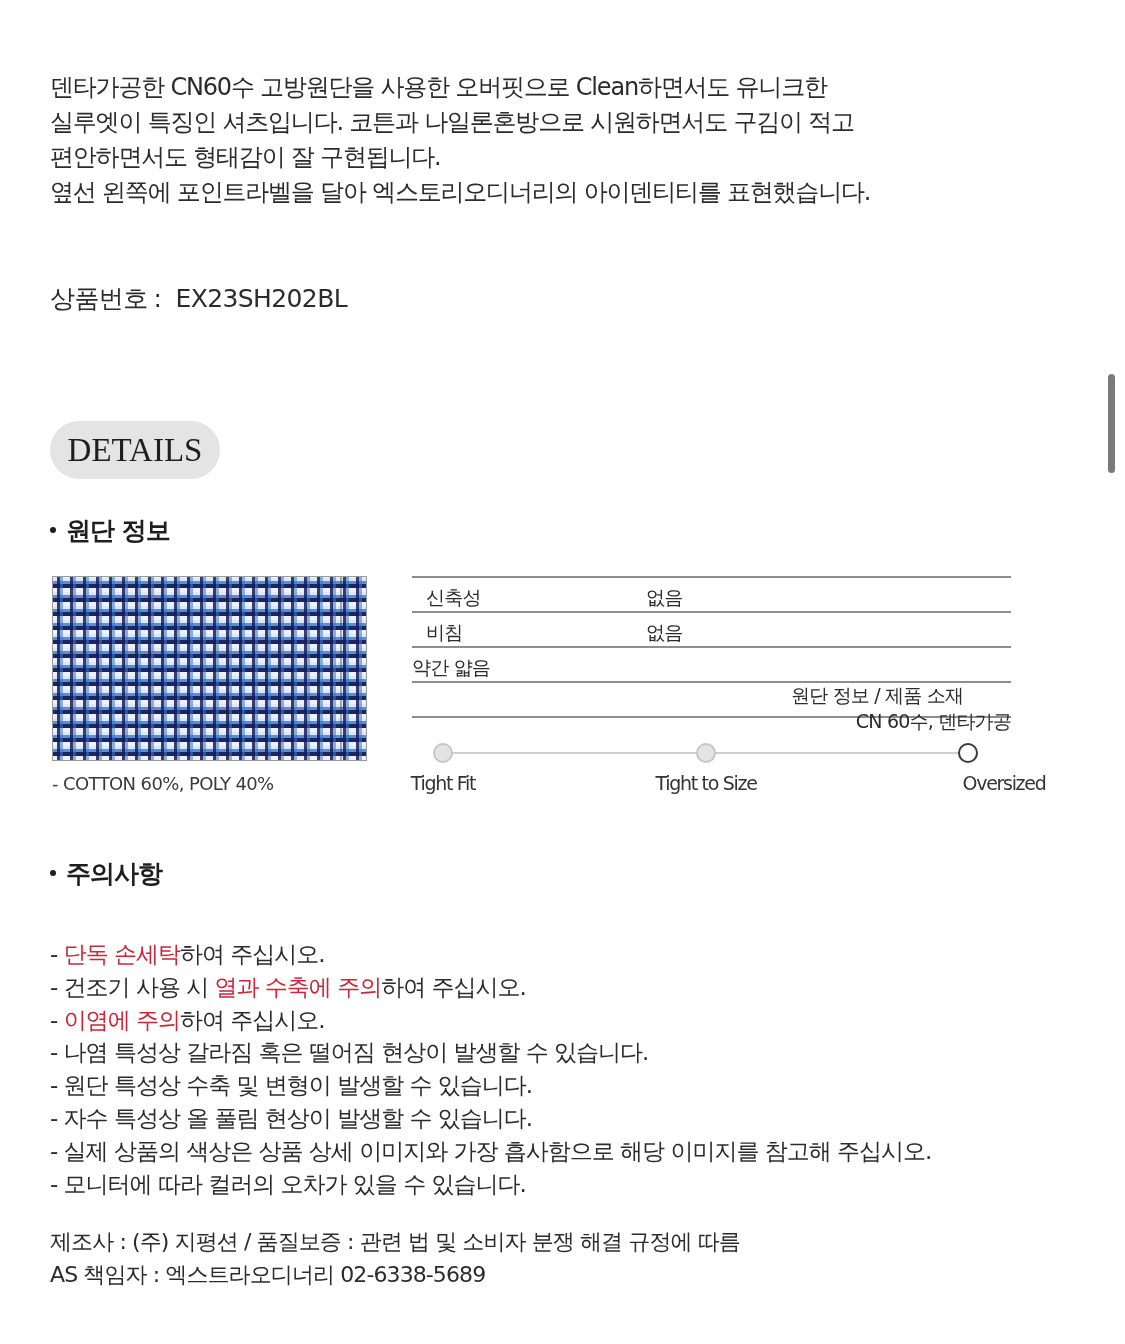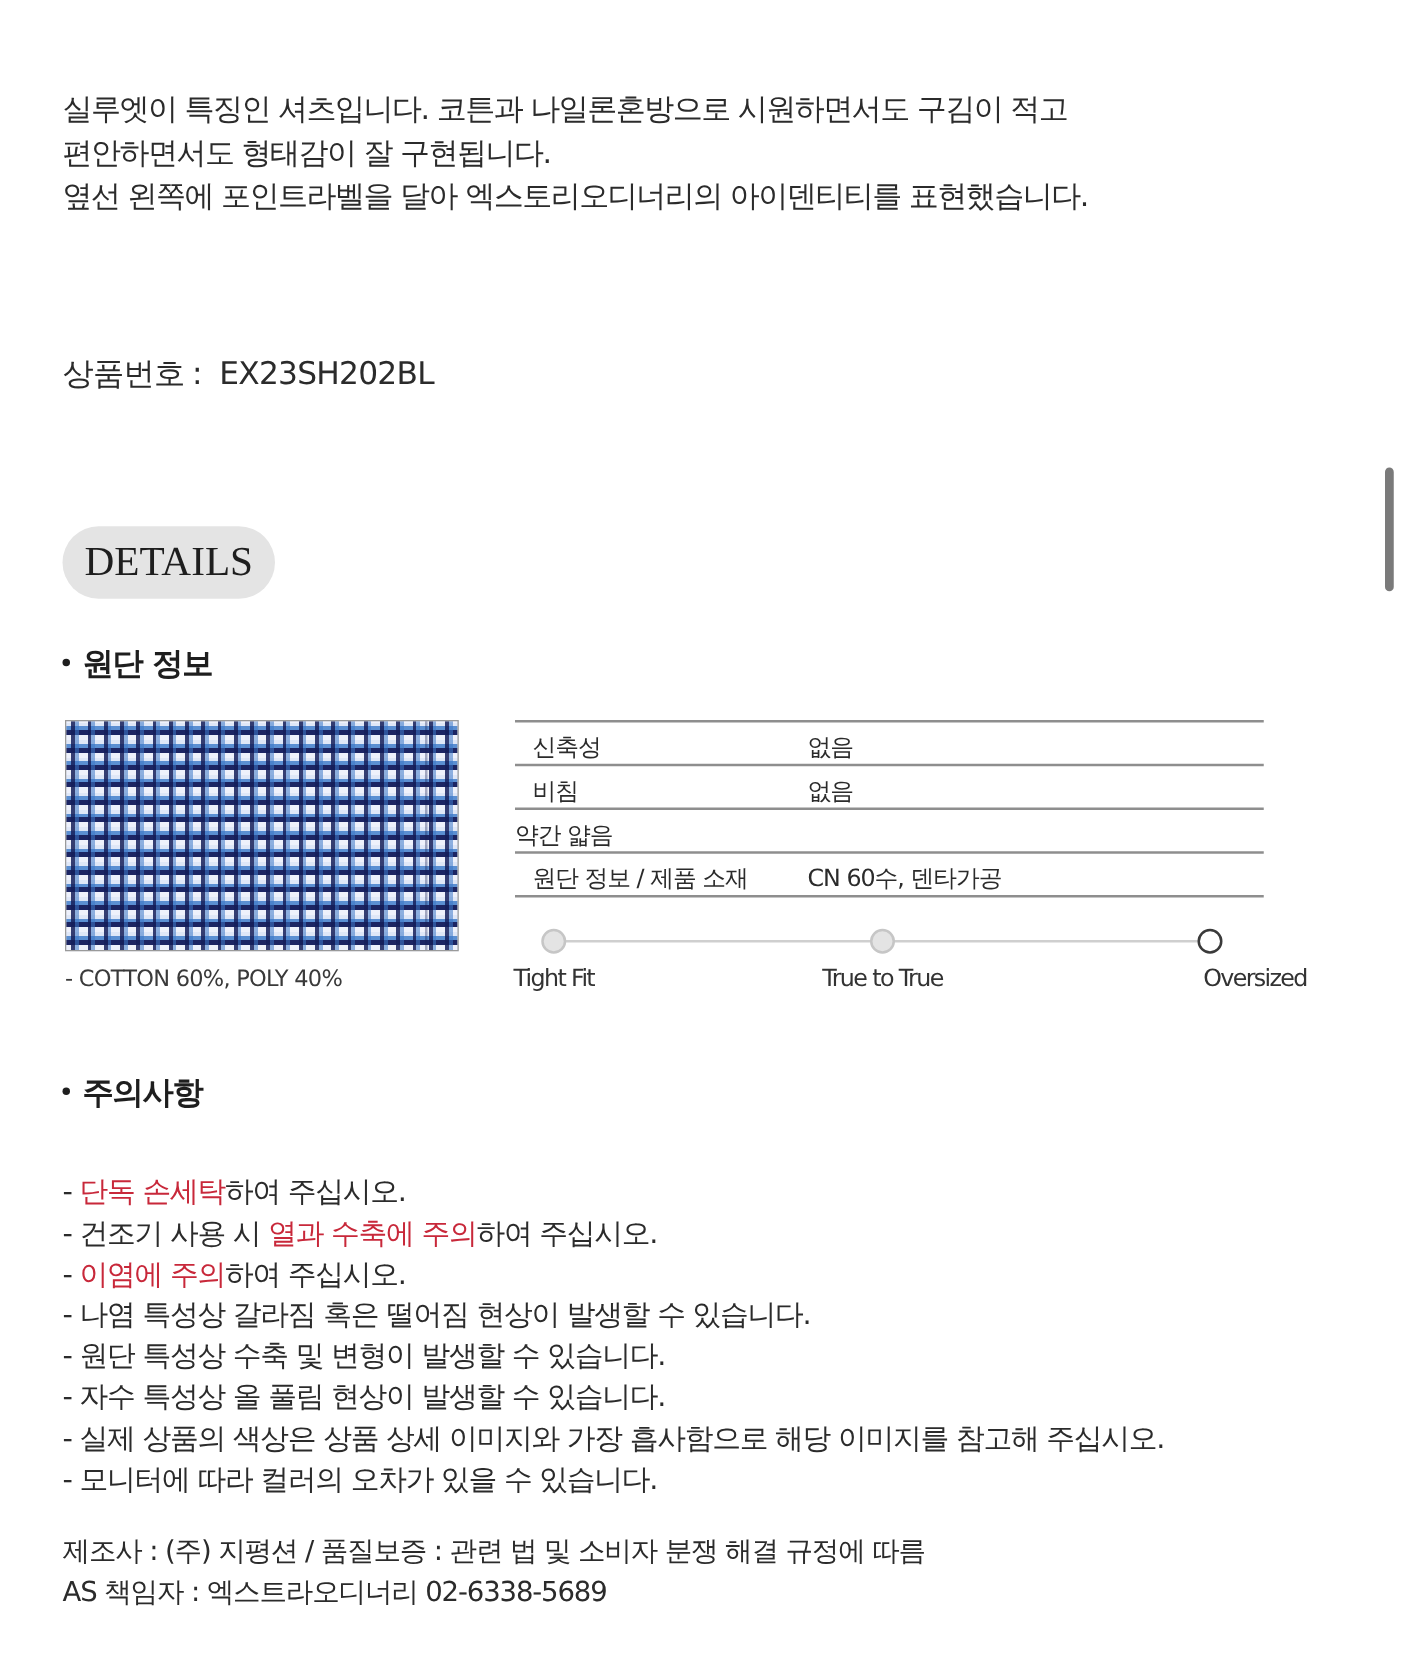--- a/index.html
+++ b/index.html
@@ -121,21 +121,21 @@
     .spec-row {
       height: 35px;
       border-top: 2px solid #8e8e8e;
       display: flex;
       align-items: flex-end;
       box-sizing: border-box;
       font-size: 19px;
       letter-spacing: -0.8px;
       color: #2b2b2b;
     }
-    .spec-row:last-child { border-bottom: 2px solid #8e8e8e; height: 37px; }
+    .spec-row:last-child { border-bottom: 2px solid #8e8e8e; height: 37px; flex-direction: column; }
     .spec-label { width: 220px; padding-left: 14px; white-space: nowrap; }
     .spec-value { white-space: nowrap; }
 
     
     .fit-line {
       left: 443px;
       top: 752px;
       width: 525px;
       height: 2px;
       background: #cfcfcf;
@@ -187,20 +187,21 @@
       width: 7px;
       height: 99px;
       border-radius: 4px;
       background: #7a7a7a;
     }
   </style>
 </head>
 <body>
 
 <div class="abs intro">
+  <div>덴타가공한 CN60수 고방원단을 사용한 오버핏으로 Clean하면서도 유니크한</div>
   <div>실루엣이 특징인 셔츠입니다. 코튼과 나일론혼방으로 시원하면서도 구김이 적고</div>
   <div>편안하면서도 형태감이 잘 구현됩니다.</div>
   <div>옆선 왼쪽에 포인트라벨을 달아 엑스토리오디너리의 아이덴티티를 표현했습니다.</div>
 </div>
 
 <div class="abs product-code">
   <span>상품번호</span><span class="sep">:</span><span>EX23SH202BL</span>
 </div>
 
 <div class="abs details-pill">DETAILS</div>
@@ -229,21 +230,21 @@
     <span class="spec-label">원단 정보 / 제품 소재</span>
     <span class="spec-value">CN 60수, 덴타가공</span>
   </div>
 </div>
 
 <div class="abs fit-line"></div>
 <div class="abs fit-dot inactive" style="left:433px;"></div>
 <div class="abs fit-dot inactive" style="left:696px;"></div>
 <div class="abs fit-dot active" style="left:958px;"></div>
 <div class="abs fit-label" style="left:443px;">Tight Fit</div>
-<div class="abs fit-label" style="left:706px;">True to True</div>
+<div class="abs fit-label" style="left:706px;">Tight to Size</div>
 <div class="abs fit-label" style="left:968px;margin-left:36px;">Oversized</div>
 
 <div class="abs section-title" style="top:857px;">
   <span class="dot"></span><span>주의사항</span>
 </div>
 
 <div class="abs care-list">
   <div><span>- </span><span class="hl">단독 손세탁</span><span>하여 주십시오.</span></div>
   <div><span>- 건조기 사용 시 </span><span class="hl">열과 수축에 주의</span><span>하여 주십시오.</span></div>
   <div><span>- </span><span class="hl">이염에 주의</span><span>하여 주십시오.</span></div>

